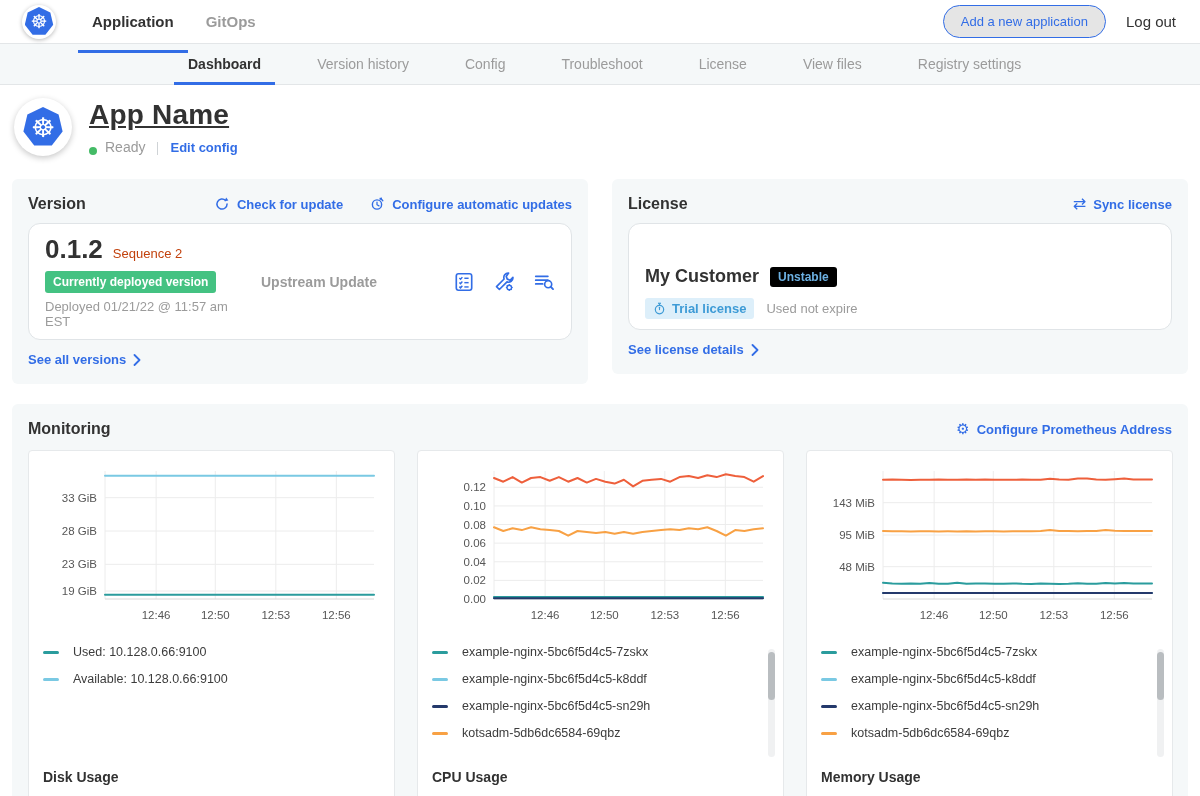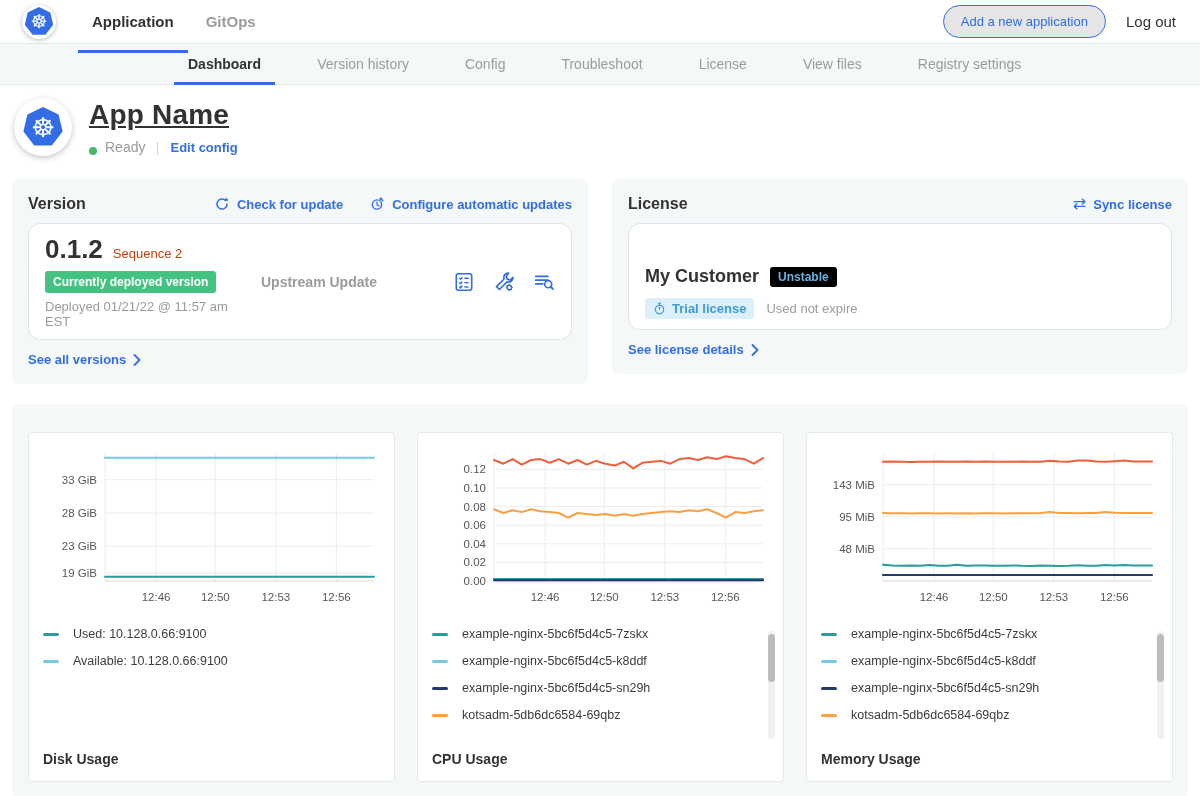--- a/index.html
+++ b/index.html
@@ -250,20 +250,29 @@
     <span class="blue-link see-link">
       <span>See license details</span>
       <svg width="8" height="12" viewBox="0 0 8 12">
           <path d="M1.5 1l5 5-5 5" fill="none" stroke="#326de6" stroke-width="1.8" stroke-linecap="round" stroke-linejoin="round"></path>
         </svg>
     </span>
   </div>
 </div>
 
 <div class="monitoring">
+  <div class="panel-head">
+    <span class="panel-title">Monitoring</span>
+    <div class="head-links">
+      <span class="blue-link">
+        <span class="gear-glyph" style="color:#326de6;">⚙</span>
+        <span>Configure Prometheus Address</span>
+      </span>
+    </div>
+  </div>
   <div class="charts-row">
     <div class="chart-card">
       <svg class="chart" viewBox="0 0 337 172" width="337" height="172">
           <line x1="62" y1="8" x2="62" y2="136" stroke="#ececec" stroke-width="1"></line>
           <line x1="113.11" y1="8" x2="113.11" y2="136" stroke="#ececec" stroke-width="1"></line>
           <text x="113.11" y="156" text-anchor="middle" font-size="11.5" fill="#565656" font-family="Liberation Sans, sans-serif">12:46</text>
           <line x1="172.29" y1="8" x2="172.29" y2="136" stroke="#ececec" stroke-width="1"></line>
           <text x="172.29" y="156" text-anchor="middle" font-size="11.5" fill="#565656" font-family="Liberation Sans, sans-serif">12:50</text>
           <line x1="232.815" y1="8" x2="232.815" y2="136" stroke="#ececec" stroke-width="1"></line>
           <text x="232.815" y="156" text-anchor="middle" font-size="11.5" fill="#565656" font-family="Liberation Sans, sans-serif">12:53</text>

